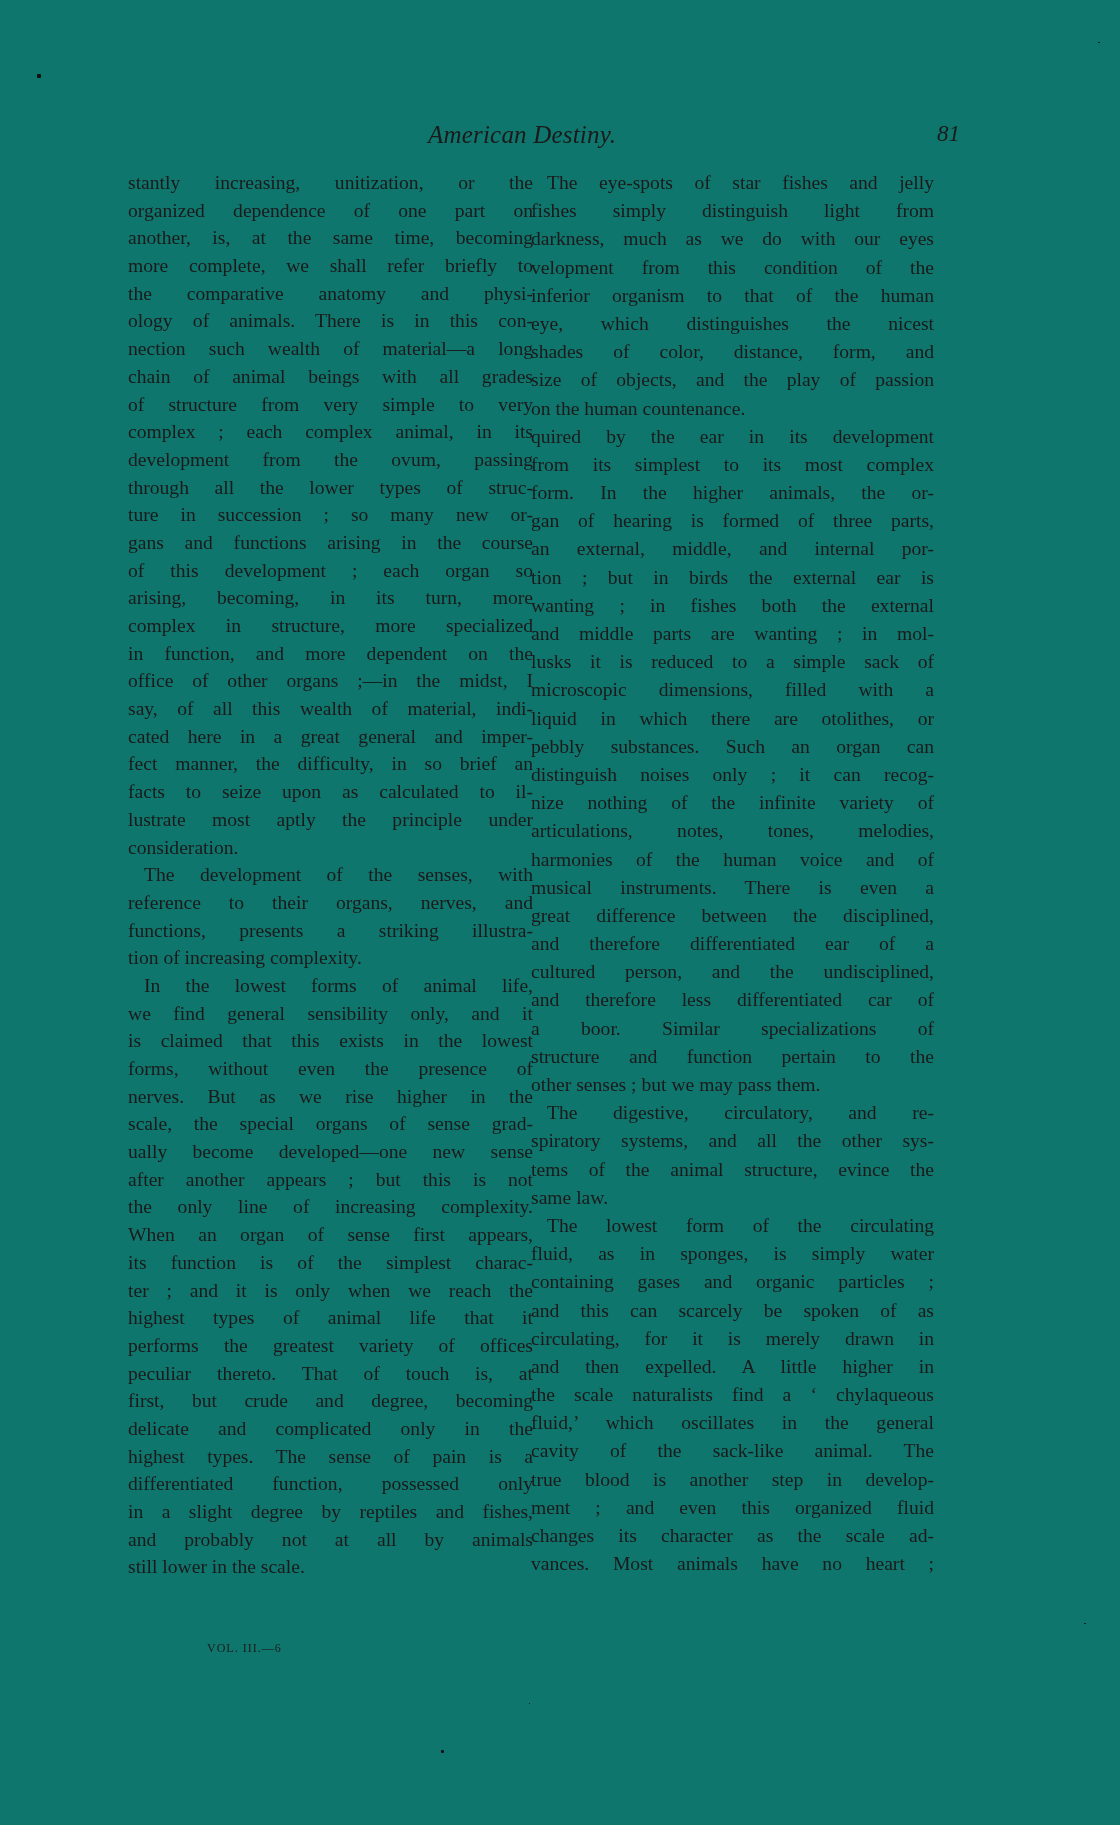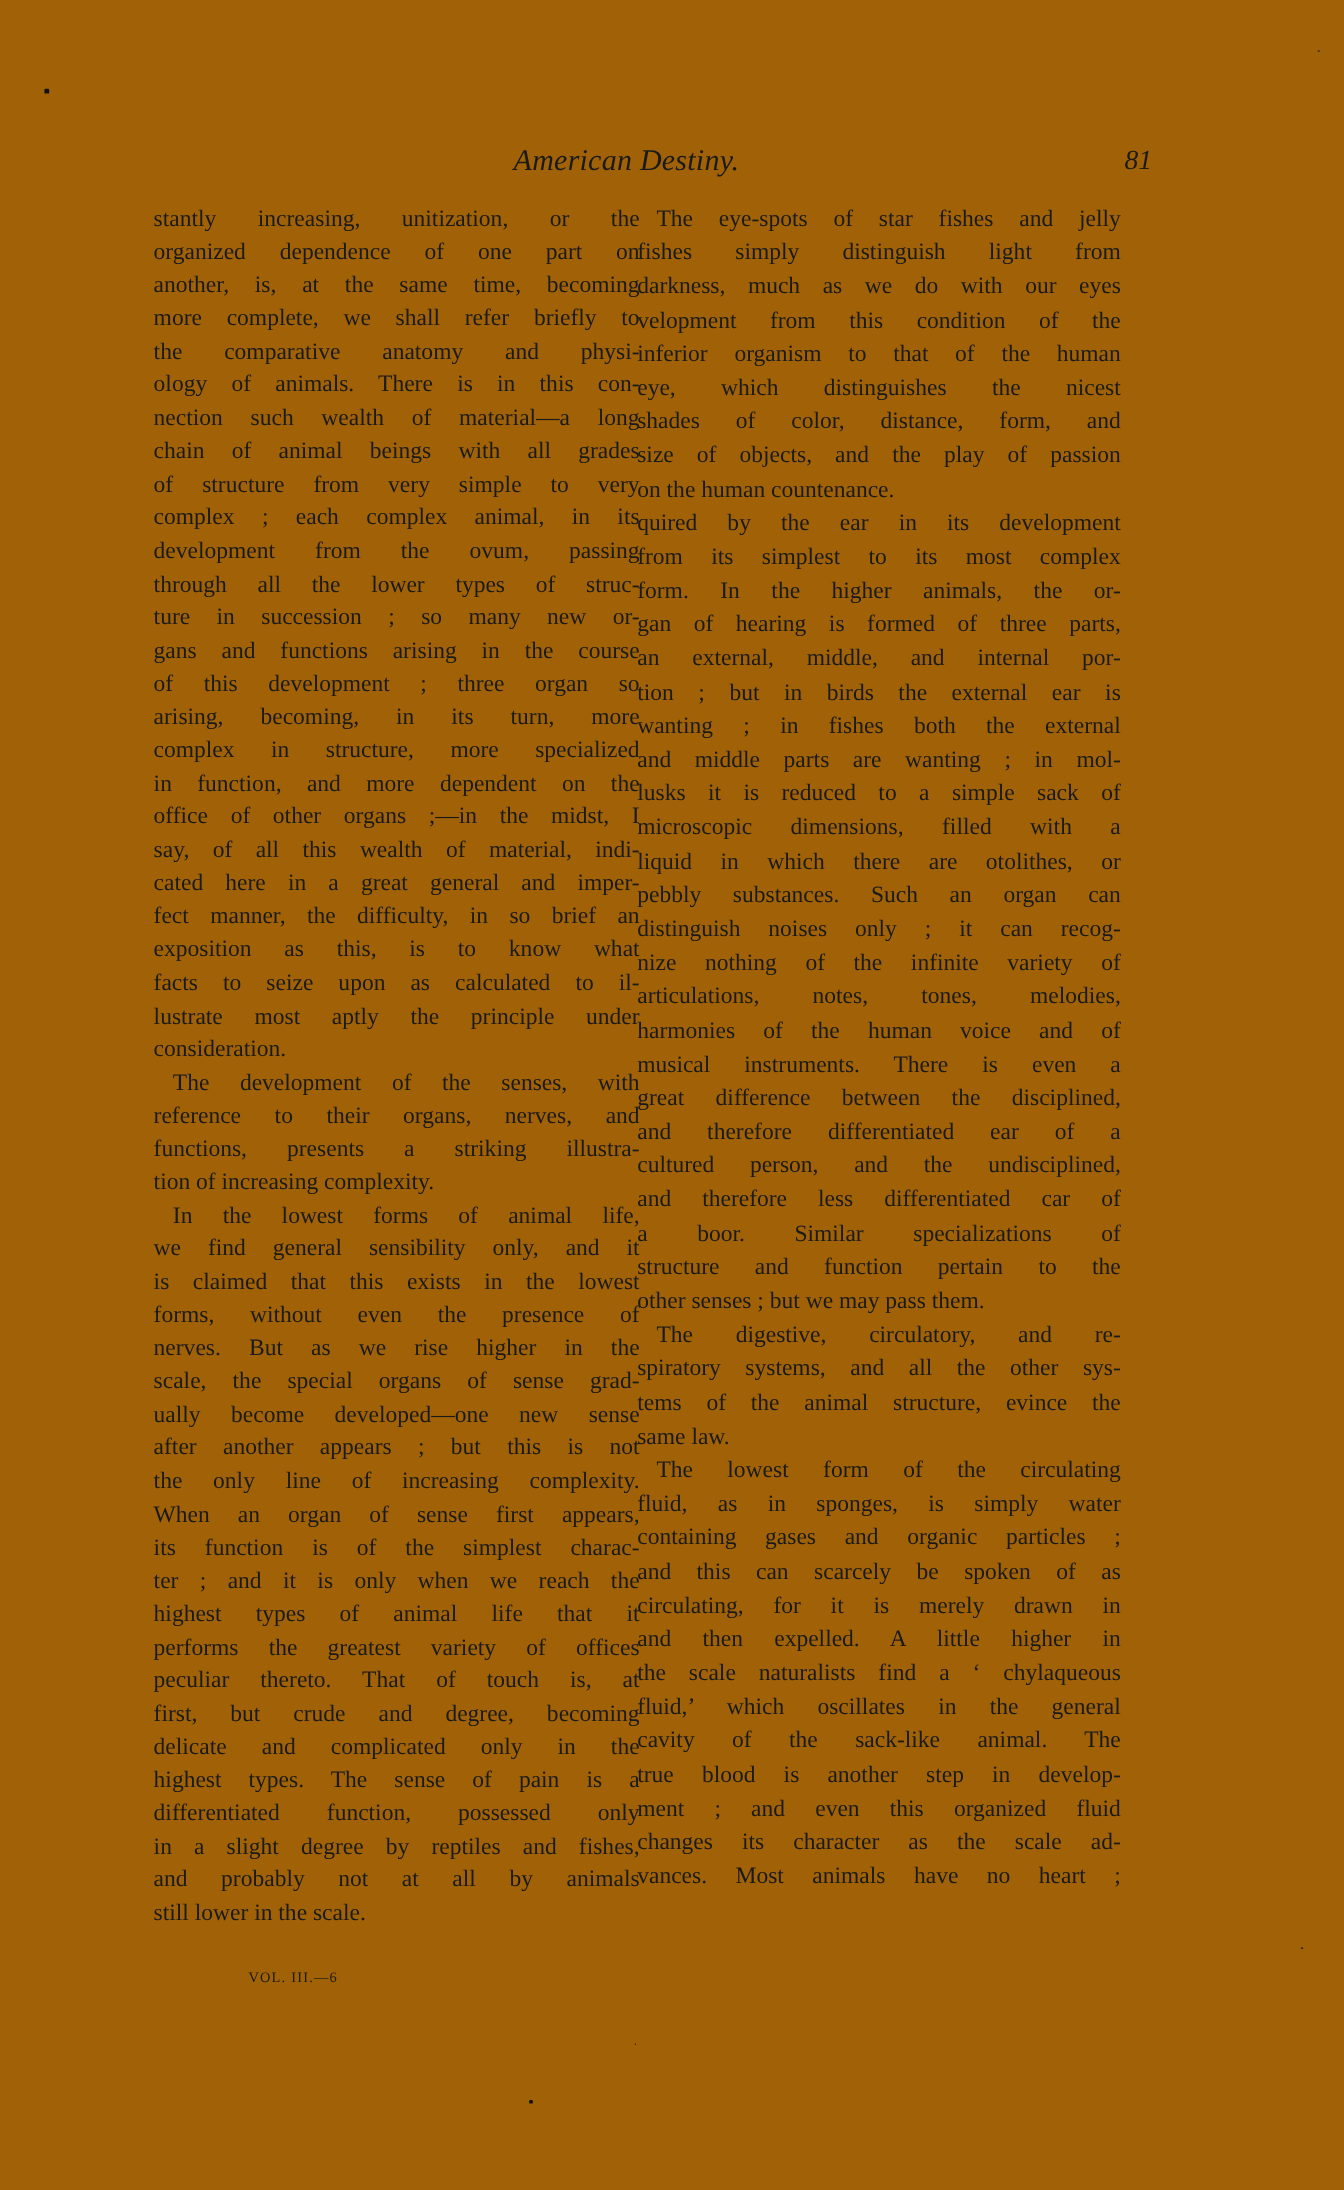--- a/index.html
+++ b/index.html
@@ -1,18 +1,18 @@
 <!DOCTYPE html>
 <html><head>
 <meta charset="utf-8">
 <style>
   html, body { margin: 0; padding: 0; background: #ffffff; }
   body { width: 1120px; height: 1825px; position: relative; overflow: hidden;
          font-family: "Liberation Serif", "DejaVu Serif", serif; color: #1a1a1a; }
-  .page { position: absolute; left: 0; top: 0; width: 1120px; height: 1825px; background: #a16207; }
+  .page { position: absolute; left: 0; top: 0; width: 1120px; height: 1825px; background: #0f766e; }
   .running-title { position: absolute; left: 428px; top: 121px; font-style: italic;
                    font-size: 25px; letter-spacing: 0.2px; white-space: nowrap; }
   .page-number { position: absolute; left: 937px; top: 121px; font-size: 23px; white-space: nowrap; font-style: italic; }
   .column { position: absolute; top: 169px; }
   .column.left { left: 128px; width: 405px; }
   .column.right { left: 531px; width: 403px; }
   .line { height: 27.7px; line-height: 27.7px; font-size: 19.6px; white-space: nowrap;
           text-align: justify; text-align-last: justify; overflow: visible; }
   .column.right .line { height: 28.2px; line-height: 28.2px; text-align: center; }
   .line.indent { text-indent: 16px; }
@@ -37,29 +37,28 @@
         <div class="line">the comparative anatomy and physi-</div>
         <div class="line">ology of animals. There is in this con-</div>
         <div class="line">nection such wealth of material—a long</div>
         <div class="line">chain of animal beings with all grades</div>
         <div class="line">of structure from very simple to very</div>
         <div class="line">complex ; each complex animal, in its</div>
         <div class="line">development from the ovum, passing</div>
         <div class="line">through all the lower types of struc-</div>
         <div class="line">ture in succession ; so many new or-</div>
         <div class="line">gans and functions arising in the course</div>
-        <div class="line">of this development ; three organ so</div>
+        <div class="line">of this development ; each organ so</div>
         <div class="line">arising, becoming, in its turn, more</div>
         <div class="line">complex in structure, more specialized</div>
         <div class="line">in function, and more dependent on the</div>
         <div class="line">office of other organs ;—in the midst, I</div>
         <div class="line">say, of all this wealth of material, indi-</div>
         <div class="line">cated here in a great general and imper-</div>
         <div class="line">fect manner, the difficulty, in so brief an</div>
-        <div class="line">exposition as this, is to know what</div>
         <div class="line">facts to seize upon as calculated to il-</div>
         <div class="line">lustrate most aptly the principle under</div>
         <div class="line final">consideration.</div>
       </div>
       <div>
         <div class="line indent">The development of the senses, with</div>
         <div class="line">reference to their organs, nerves, and</div>
         <div class="line">functions, presents a striking illustra-</div>
         <div class="line final">tion of increasing complexity.</div>
       </div>

